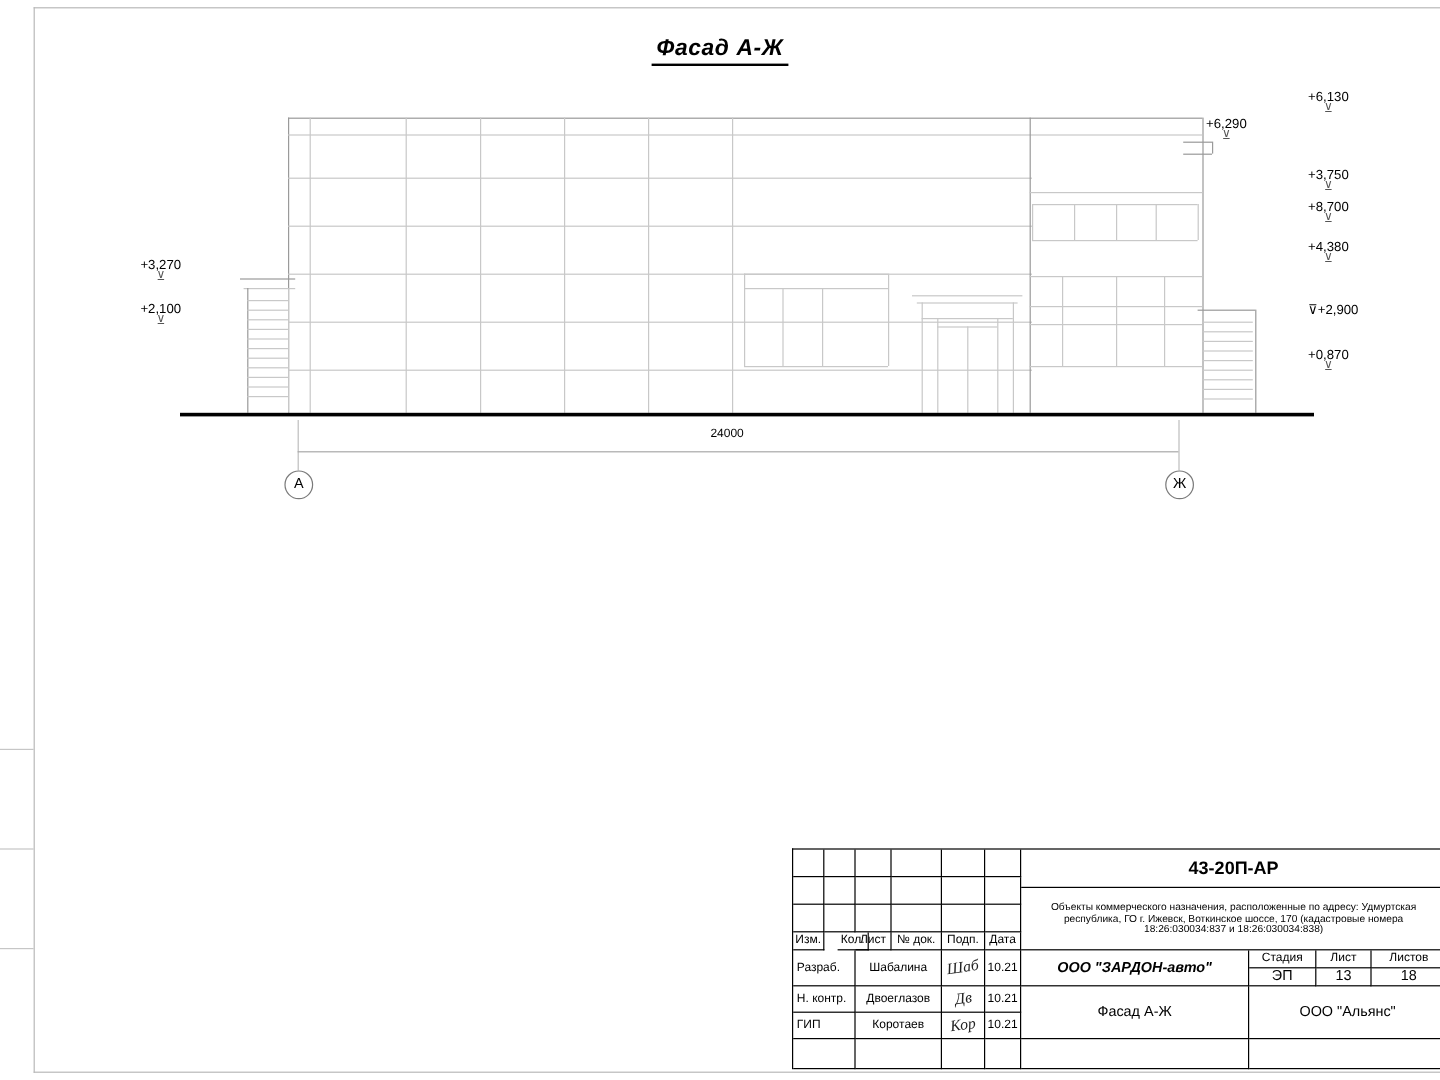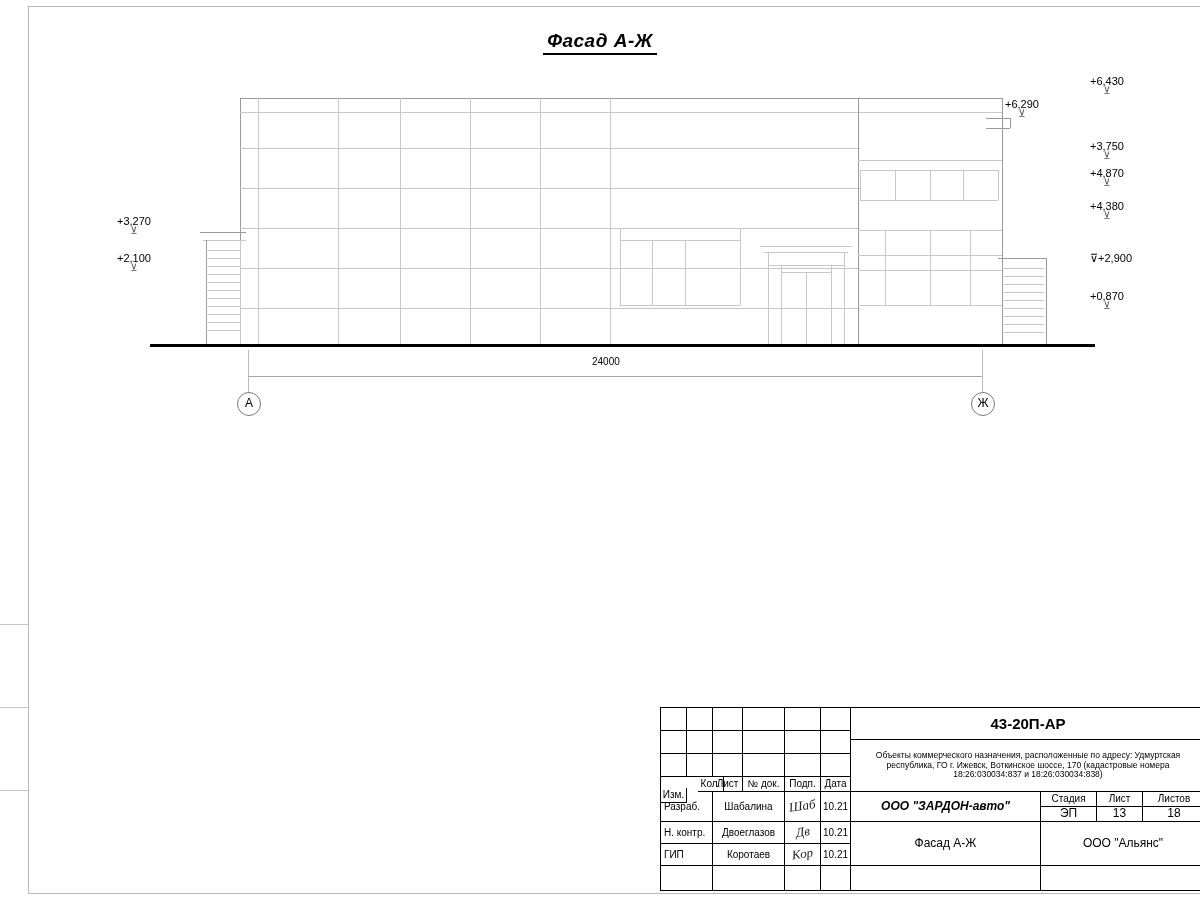--- a/index.html
+++ b/index.html
@@ -265,33 +265,33 @@
     <div class="lvl" style="left:-23px; top:155px;">
       <span>+3,270</span>
       <span class="arrow">⊻</span>
     </div>
     <div class="lvl" style="left:-23px; top:192px;">
       <span>+2,100</span>
       <span class="arrow">⊻</span>
     </div>
 
     <div class="lvl" style="left:950px; top:15px;">
-      <span>+6,430</span>
+      <span>+6,130</span>
       <span class="arrow">⊻</span>
     </div>
     <div class="lvl" style="left:865px; top:38px;">
       <span>+6,290</span>
       <span class="arrow">⊻</span>
     </div>
     <div class="lvl" style="left:950px; top:80px;">
       <span>+3,750</span>
       <span class="arrow">⊻</span>
     </div>
     <div class="lvl" style="left:950px; top:107px;">
-      <span>+4,870</span>
+      <span>+8,700</span>
       <span class="arrow">⊻</span>
     </div>
     <div class="lvl" style="left:950px; top:140px;">
       <span>+4,380</span>
       <span class="arrow">⊻</span>
     </div>
     <div class="lvl" style="left:950px; top:192px;">
       <span>⊽</span><span>+2,900</span>
     </div>
     <div class="lvl" style="left:950px; top:230px;">
@@ -324,21 +324,21 @@
     <div class="cell" style="left:124px; top:23px; width:36px; height:23px;"></div>
     <div class="cell" style="left:160px; top:23px; width:30px; height:23px;"></div>
 
     <div class="cell" style="left:0;   top:46px; width:26px; height:23px;"></div>
     <div class="cell" style="left:26px; top:46px; width:26px; height:23px;"></div>
     <div class="cell" style="left:52px; top:46px; width:30px; height:23px;"></div>
     <div class="cell" style="left:82px; top:46px; width:42px; height:23px;"></div>
     <div class="cell" style="left:124px; top:46px; width:36px; height:23px;"></div>
     <div class="cell" style="left:160px; top:46px; width:30px; height:23px;"></div>
 
-    <div class="cell" style="left:0;   top:80px; width:26px; height:15px;">Изм.</div>
+    <div class="cell" style="left:0;   top:69px; width:26px; height:15px;">Изм.</div>
     <div class="cell" style="left:37px; top:69px; width:26px; height:15px;">Кол.</div>
     <div class="cell" style="left:52px; top:69px; width:30px; height:15px;">Лист</div>
     <div class="cell" style="left:82px; top:69px; width:42px; height:15px;">№ док.</div>
     <div class="cell" style="left:124px; top:69px; width:36px; height:15px;">Подп.</div>
     <div class="cell" style="left:160px; top:69px; width:30px; height:15px;">Дата</div>
 
     <div class="cell left" style="left:0;   top:84px; width:52px; height:30px;">Разраб.</div>
     <div class="cell" style="left:52px; top:84px; width:72px; height:30px;">Шабалина</div>
     <div class="cell" style="left:124px; top:84px; width:36px; height:30px;">
       <span class="sig">Шаб</span>

